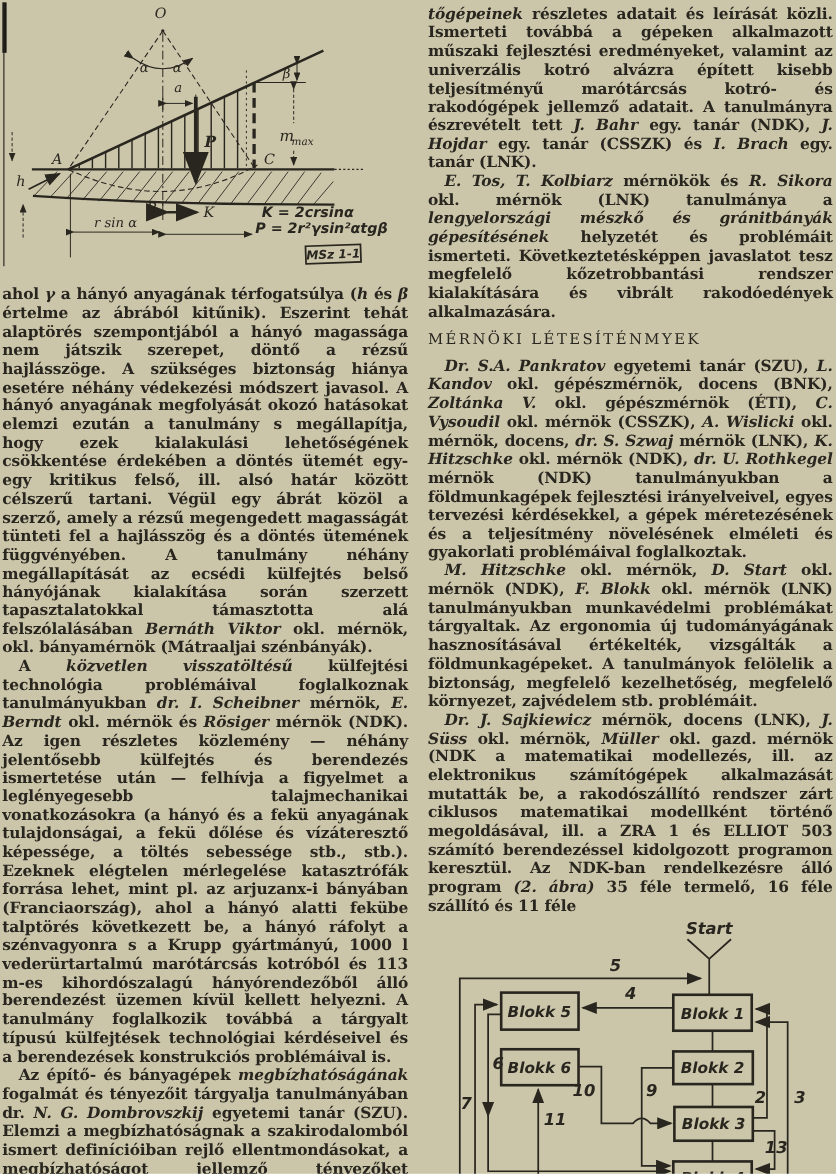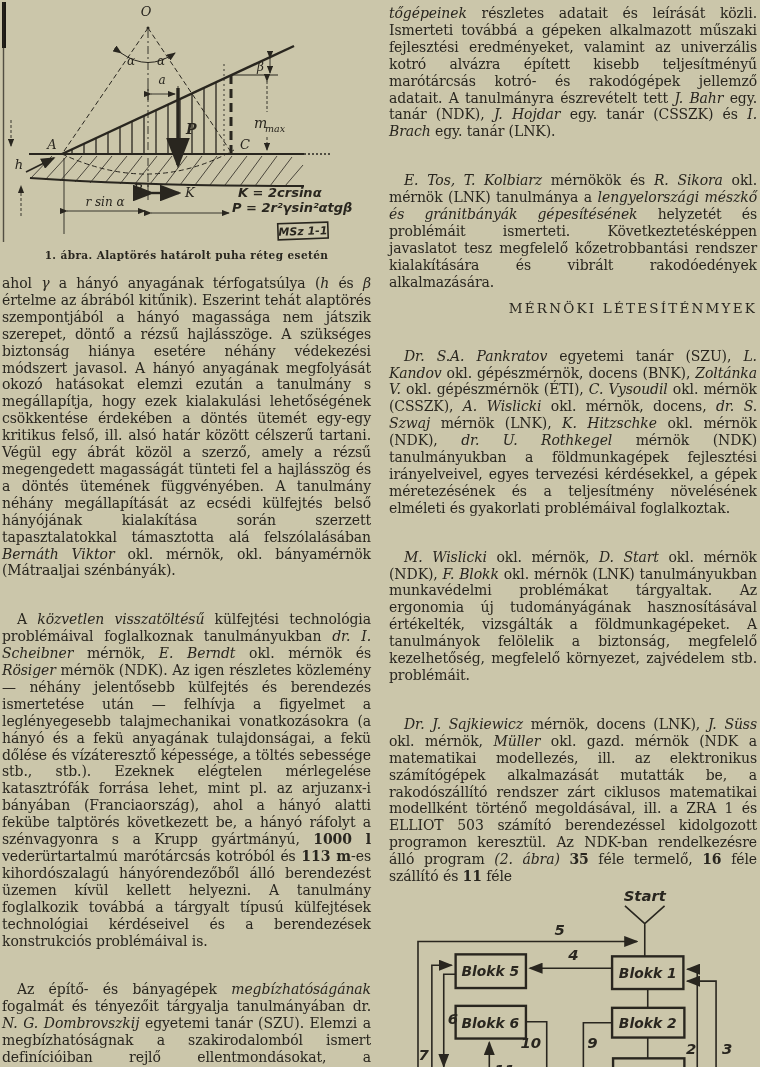--- a/index.html
+++ b/index.html
@@ -11,30 +11,31 @@
     font-family:"DejaVu Serif", serif;
     overflow:hidden;
   }
   .cols{display:flex;gap:18px;padding:2px 3px 0 2px;}
   .col{width:369px;}
   .body-text{
     font-size:14px;line-height:16.9px;
     text-align:justify;
     letter-spacing:-0.1px;
     margin:0;
-  }
-  .indent{text-indent:15px;margin-top:32px;}
+    font-weight:bold;
+  }
+  .indent{text-indent:15px;}
   .fig-caption{
     font-size:10.5px;font-weight:bold;
     text-align:center;letter-spacing:0.4px;
     margin-top:3px;
   }
   .section-heading{
     font-size:13.5px;font-weight:normal;
-    letter-spacing:2.2px;text-align:right;
+    letter-spacing:2.2px;text-align:left;
     margin:9px 0 8px 0;
   }
   .figure1-wrap{margin-bottom:14px;}
   .figure2-wrap{margin-top:5px;}
   svg text{fill:#29261f;}
   .fig-line{stroke:#29261f;fill:none;}
   .hand{font-family:"DejaVu Sans", sans-serif;font-style:italic;font-weight:bold;}
   .math{font-style:italic;}
 </style>
 </head>
@@ -117,37 +118,36 @@
           <text x="183" y="195" font-size="13" class="math">K</text>
           <text x="103" y="204" font-size="12" class="math" text-anchor="middle">r sin α</text>
           <text x="236" y="195" font-size="13" class="hand" font-weight="normal">K = 2crsinα</text>
           <text x="230" y="210" font-size="13" class="hand" font-weight="normal">P = 2r²γsin²αtgβ</text>
 
           <g transform="rotate(-2 300 230)">
             <rect x="276" y="221" width="50" height="16" fill="none" stroke="#29261f" stroke-width="1.6"></rect>
             <text x="301" y="233" font-size="11" class="hand" text-anchor="middle">MSz 1-1</text>
           </g>
         </svg>
-        <div class="fig-caption">1. ábra. Alaptörés határolt puha réteg esetén</div>
       </div>
 
       <p class="body-text">ahol <i>γ</i> a hányó anyagának térfogatsúlya (<i>h</i> és <i>β</i> értelme az ábrából kitűnik). Eszerint tehát alaptörés szempontjából a hányó magassága nem játszik szerepet, döntő a rézsű hajlásszöge. A szükséges biztonság hiánya esetére néhány védekezési módszert javasol. A hányó anyagának megfolyását okozó hatásokat elemzi ezután a tanulmány s megállapítja, hogy ezek kialakulási lehetőségének csökkentése érdekében a döntés ütemét egy-egy kritikus felső, ill. alsó határ között célszerű tartani. Végül egy ábrát közöl a szerző, amely a rézsű megengedett magasságát tünteti fel a hajlásszög és a döntés ütemének függvényében. A tanulmány néhány megállapítását az ecsédi külfejtés belső hányójának kialakítása során szerzett tapasztalatokkal támasztotta alá felszólalásában <i>Bernáth Viktor</i> okl. mérnök, okl. bányamérnök (Mátraaljai szénbányák).</p>
       <p class="body-text indent">A <i>közvetlen visszatöltésű</i> külfejtési technológia problémáival foglalkoznak tanulmányukban <i>dr. I. Scheibner</i> mérnök, <i>E. Berndt</i> okl. mérnök és <i>Rösiger</i> mérnök (NDK). Az igen részletes közlemény — néhány jelentősebb külfejtés és berendezés ismertetése után — felhívja a figyelmet a leglényegesebb talajmechanikai vonatkozásokra (a hányó és a fekü anyagának tulajdonságai, a fekü dőlése és vízáteresztő képessége, a töltés sebessége stb., stb.). Ezeknek elégtelen mérlegelése katasztrófák forrása lehet, mint pl. az arjuzanx-i bányában (Franciaország), ahol a hányó alatti fekübe talptörés következett be, a hányó ráfolyt a szénvagyonra s a Krupp gyártmányú, <b>1000 l</b> vederürtartalmú marótárcsás kotróból és <b>113 m</b>-es kihordószalagú hányórendezőből álló berendezést üzemen kívül kellett helyezni. A tanulmány foglalkozik továbbá a tárgyalt típusú külfejtések technológiai kérdéseivel és a berendezések konstrukciós problémáival is.</p>
       <p class="body-text indent">Az építő- és bányagépek <i>megbízhatóságának</i> fogalmát és tényezőit tárgyalja tanulmányában dr. <i>N. G. Dombrovszkij</i> egyetemi tanár (SZU). Elemzi a megbízhatóságnak a szakirodalomból ismert definícióiban rejlő ellentmondásokat, a megbízhatóságot jellemző tényezőket (javíthatóság, fajlagos javítási igény, tartósság stb.) és felsorolja a munkagépek fejlesztésének általa legfontosabbnak tartott módszereit.</p>
 
     </div>
 
     <div class="col">
       <p class="body-text" style="margin-top:3px"><i>tőgépeinek</i> részletes adatait és leírását közli. Ismerteti továbbá a gépeken alkalmazott műszaki fejlesztési eredményeket, valamint az univerzális kotró alvázra épített kisebb teljesítményű marótárcsás kotró- és rakodógépek jellemző adatait. A tanulmányra észrevételt tett <i>J. Bahr</i> egy. tanár (NDK), <i>J. Hojdar</i> egy. tanár (CSSZK) és <i>I. Brach</i> egy. tanár (LNK).</p>
       <p class="body-text indent"><i>E. Tos, T. Kolbiarz</i> mérnökök és <i>R. Sikora</i> okl. mérnök (LNK) tanulmánya a <i>lengyelországi mészkő és gránitbányák gépesítésének</i> helyzetét és problémáit ismerteti. Következtetésképpen javaslatot tesz megfelelő kőzetrobbantási rendszer kialakítására és vibrált rakodóedények alkalmazására.</p>
 
       <h2 class="section-heading">MÉRNÖKI LÉTESÍTÉNMYEK</h2>
 
       <p class="body-text indent"><i>Dr. S.A. Pankratov</i> egyetemi tanár (SZU), <i>L. Kandov</i> okl. gépészmérnök, docens (BNK), <i>Zoltánka V.</i> okl. gépészmérnök (ÉTI), <i>C. Vysoudil</i> okl. mérnök (CSSZK), <i>A. Wislicki</i> okl. mérnök, docens, <i>dr. S. Szwaj</i> mérnök (LNK), <i>K. Hitzschke</i> okl. mérnök (NDK), <i>dr. U. Rothkegel</i> mérnök (NDK) tanulmányukban a földmunkagépek fejlesztési irányelveivel, egyes tervezési kérdésekkel, a gépek méretezésének és a teljesítmény növelésének elméleti és gyakorlati problémáival foglalkoztak.</p>
-      <p class="body-text indent"><i>M. Wislicki</i> okl. mérnök, <i>D. Start</i> okl. mérnök (NDK), <i>F. Blokk</i> okl. mérnök (LNK) tanulmányukban munkavédelmi problémákat tárgyaltak. Az ergonomia új tudományágának hasznosításával értékelték, vizsgálták a földmunkagépeket. A tanulmányok felölelik a biztonság, megfelelő kezelhetőség, megfelelő környezet, zajvédelem stb. problémáit.</p>
+      <p class="body-text indent"><i>M. Hitzschke</i> okl. mérnök, <i>D. Start</i> okl. mérnök (NDK), <i>F. Blokk</i> okl. mérnök (LNK) tanulmányukban munkavédelmi problémákat tárgyaltak. Az ergonomia új tudományágának hasznosításával értékelték, vizsgálták a földmunkagépeket. A tanulmányok felölelik a biztonság, megfelelő kezelhetőség, megfelelő környezet, zajvédelem stb. problémáit.</p>
       <p class="body-text indent"><i>Dr. J. Sajkiewicz</i> mérnök, docens (LNK), <i>J. Süss</i> okl. mérnök, <i>Müller</i> okl. gazd. mérnök (NDK a matematikai modellezés, ill. az elektronikus számítógépek alkalmazását mutatták be, a rakodószállító rendszer zárt ciklusos matematikai modellként történő megoldásával, ill. a ZRA 1 és ELLIOT 503 számító berendezéssel kidolgozott programon keresztül. Az NDK-ban rendelkezésre álló program <i>(2. ábra)</i> <b>35</b> féle termelő, <b>16</b> féle szállító és <b>11</b> féle</p>
 
       <div class="figure2-wrap">
         <svg width="362" height="305" viewBox="0 0 365 308">
           <defs>
             <marker id="ar2" markerWidth="9" markerHeight="7" refX="8" refY="3.5" orient="auto">
               <path d="M0,0 L9,3.5 L0,7 z" fill="#29261f"></path>
             </marker>
           </defs>
 

